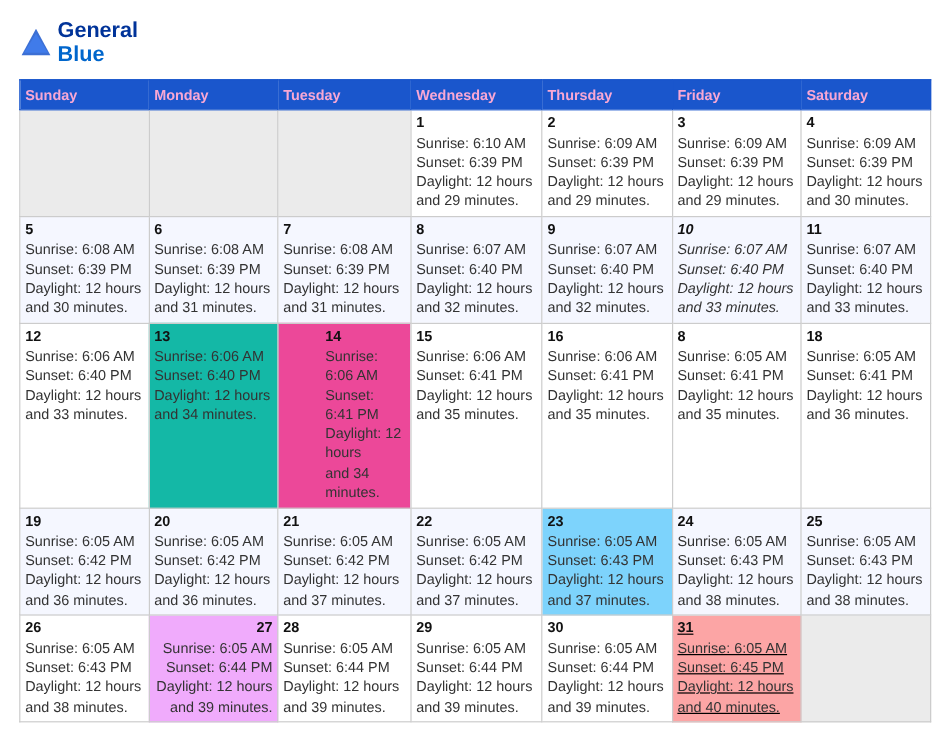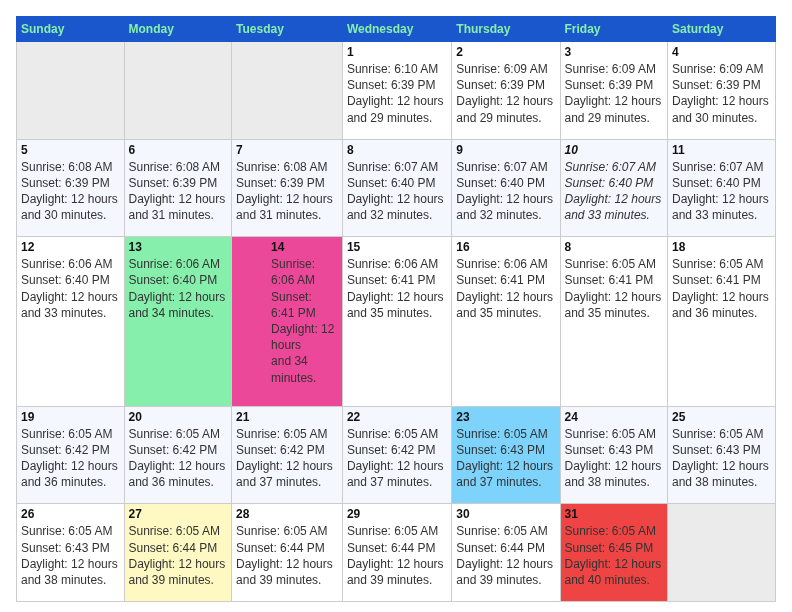--- a/index.html
+++ b/index.html
@@ -54,21 +54,21 @@
       color: #444;
     }
     .calendar {
       flex: 1;
       border-collapse: collapse;
       width: 100%;
       font-size: 10.5px;
     }
     .calendar th {
       background: #1a56cc;
-      color: #86efac;
+      color: #f9a8d4;
       padding: 5px 4px;
       text-align: left;
       font-size: 12px;
       font-weight: bold;
       border: 1px solid #1a56cc;
     }
     .calendar td {
       vertical-align: top;
       border: 1px solid #ccc;
       padding: 3px 4px;
@@ -99,20 +99,35 @@
       background: #f5f7ff;
     }
     .calendar tbody tr td.empty-cell {
       background: #ebebeb !important;
     }
   </style>
 </head>
 <body>
 
 <div class="page">
+  <div class="header">
+    <div class="logo">
+      <svg class="logo-icon" viewBox="0 0 28 28" xmlns="http://www.w3.org/2000/svg">
+        <polygon points="14,2 26,24 2,24" fill="#1a56cc" opacity="0.85"></polygon>
+        <polygon points="14,6 24,22 4,22" fill="#4488ff" opacity="0.5"></polygon>
+      </svg>
+      <div>
+        <div class="logo-text">General<br><span>Blue</span></div>
+      </div>
+    </div>
+    <div class="title-block">
+      <div class="month-title"></div>
+      <div class="subtitle"></div>
+    </div>
+  </div>
 
   <table class="calendar">
     <thead>
       <tr>
       <th>Sunday</th>
           <th>Monday</th>
           <th>Tuesday</th>
           <th>Wednesday</th>
           <th>Thursday</th>
           <th>Friday</th>
@@ -205,21 +220,21 @@
           </td>
         </tr>
         <tr>
           <td style="background: rgb(255, 255, 255);">
             <div class="day-num">12</div>
             <div class="day-info" style="white-space: pre-line;">Sunrise: 6:06 AM
 Sunset: 6:40 PM
 Daylight: 12 hours
 and 33 minutes.</div>
           </td>
-          <td style="background: #86efac;">
+          <td style="background: #14b8a6;">
             <div class="day-num">13</div>
             <div class="day-info" style="white-space: pre-line;">Sunrise: 6:06 AM
 Sunset: 6:40 PM
 Daylight: 12 hours
 and 34 minutes.</div>
           </td>
           <td style="background: #ec4899; padding-left: 39px;">
             <div class="day-num">14</div>
             <div class="day-info" style="white-space: pre-line;">Sunrise: 6:06 AM
 Sunset: 6:41 PM
@@ -307,21 +322,21 @@
           </td>
         </tr>
         <tr>
           <td style="background: rgb(255, 255, 255);">
             <div class="day-num">26</div>
             <div class="day-info" style="white-space: pre-line;">Sunrise: 6:05 AM
 Sunset: 6:43 PM
 Daylight: 12 hours
 and 38 minutes.</div>
           </td>
-          <td style="background: #fef9c3;">
+          <td style="background: #f0abfc; text-align: right;">
             <div class="day-num">27</div>
             <div class="day-info" style="white-space: pre-line;">Sunrise: 6:05 AM
 Sunset: 6:44 PM
 Daylight: 12 hours
 and 39 minutes.</div>
           </td>
           <td style="background: rgb(255, 255, 255);">
             <div class="day-num">28</div>
             <div class="day-info" style="white-space: pre-line;">Sunrise: 6:05 AM
 Sunset: 6:44 PM
@@ -335,21 +350,21 @@
 Daylight: 12 hours
 and 39 minutes.</div>
           </td>
           <td style="background: rgb(255, 255, 255);">
             <div class="day-num">30</div>
             <div class="day-info" style="white-space: pre-line;">Sunrise: 6:05 AM
 Sunset: 6:44 PM
 Daylight: 12 hours
 and 39 minutes.</div>
           </td>
-          <td style="background: #ef4444;">
+          <td style="background: #fca5a5; text-decoration: underline;">
             <div class="day-num">31</div>
             <div class="day-info" style="white-space: pre-line;">Sunrise: 6:05 AM
 Sunset: 6:45 PM
 Daylight: 12 hours
 and 40 minutes.</div>
           </td>
           <td class="empty-cell"></td>
         </tr>
       </tbody>
   </table>

